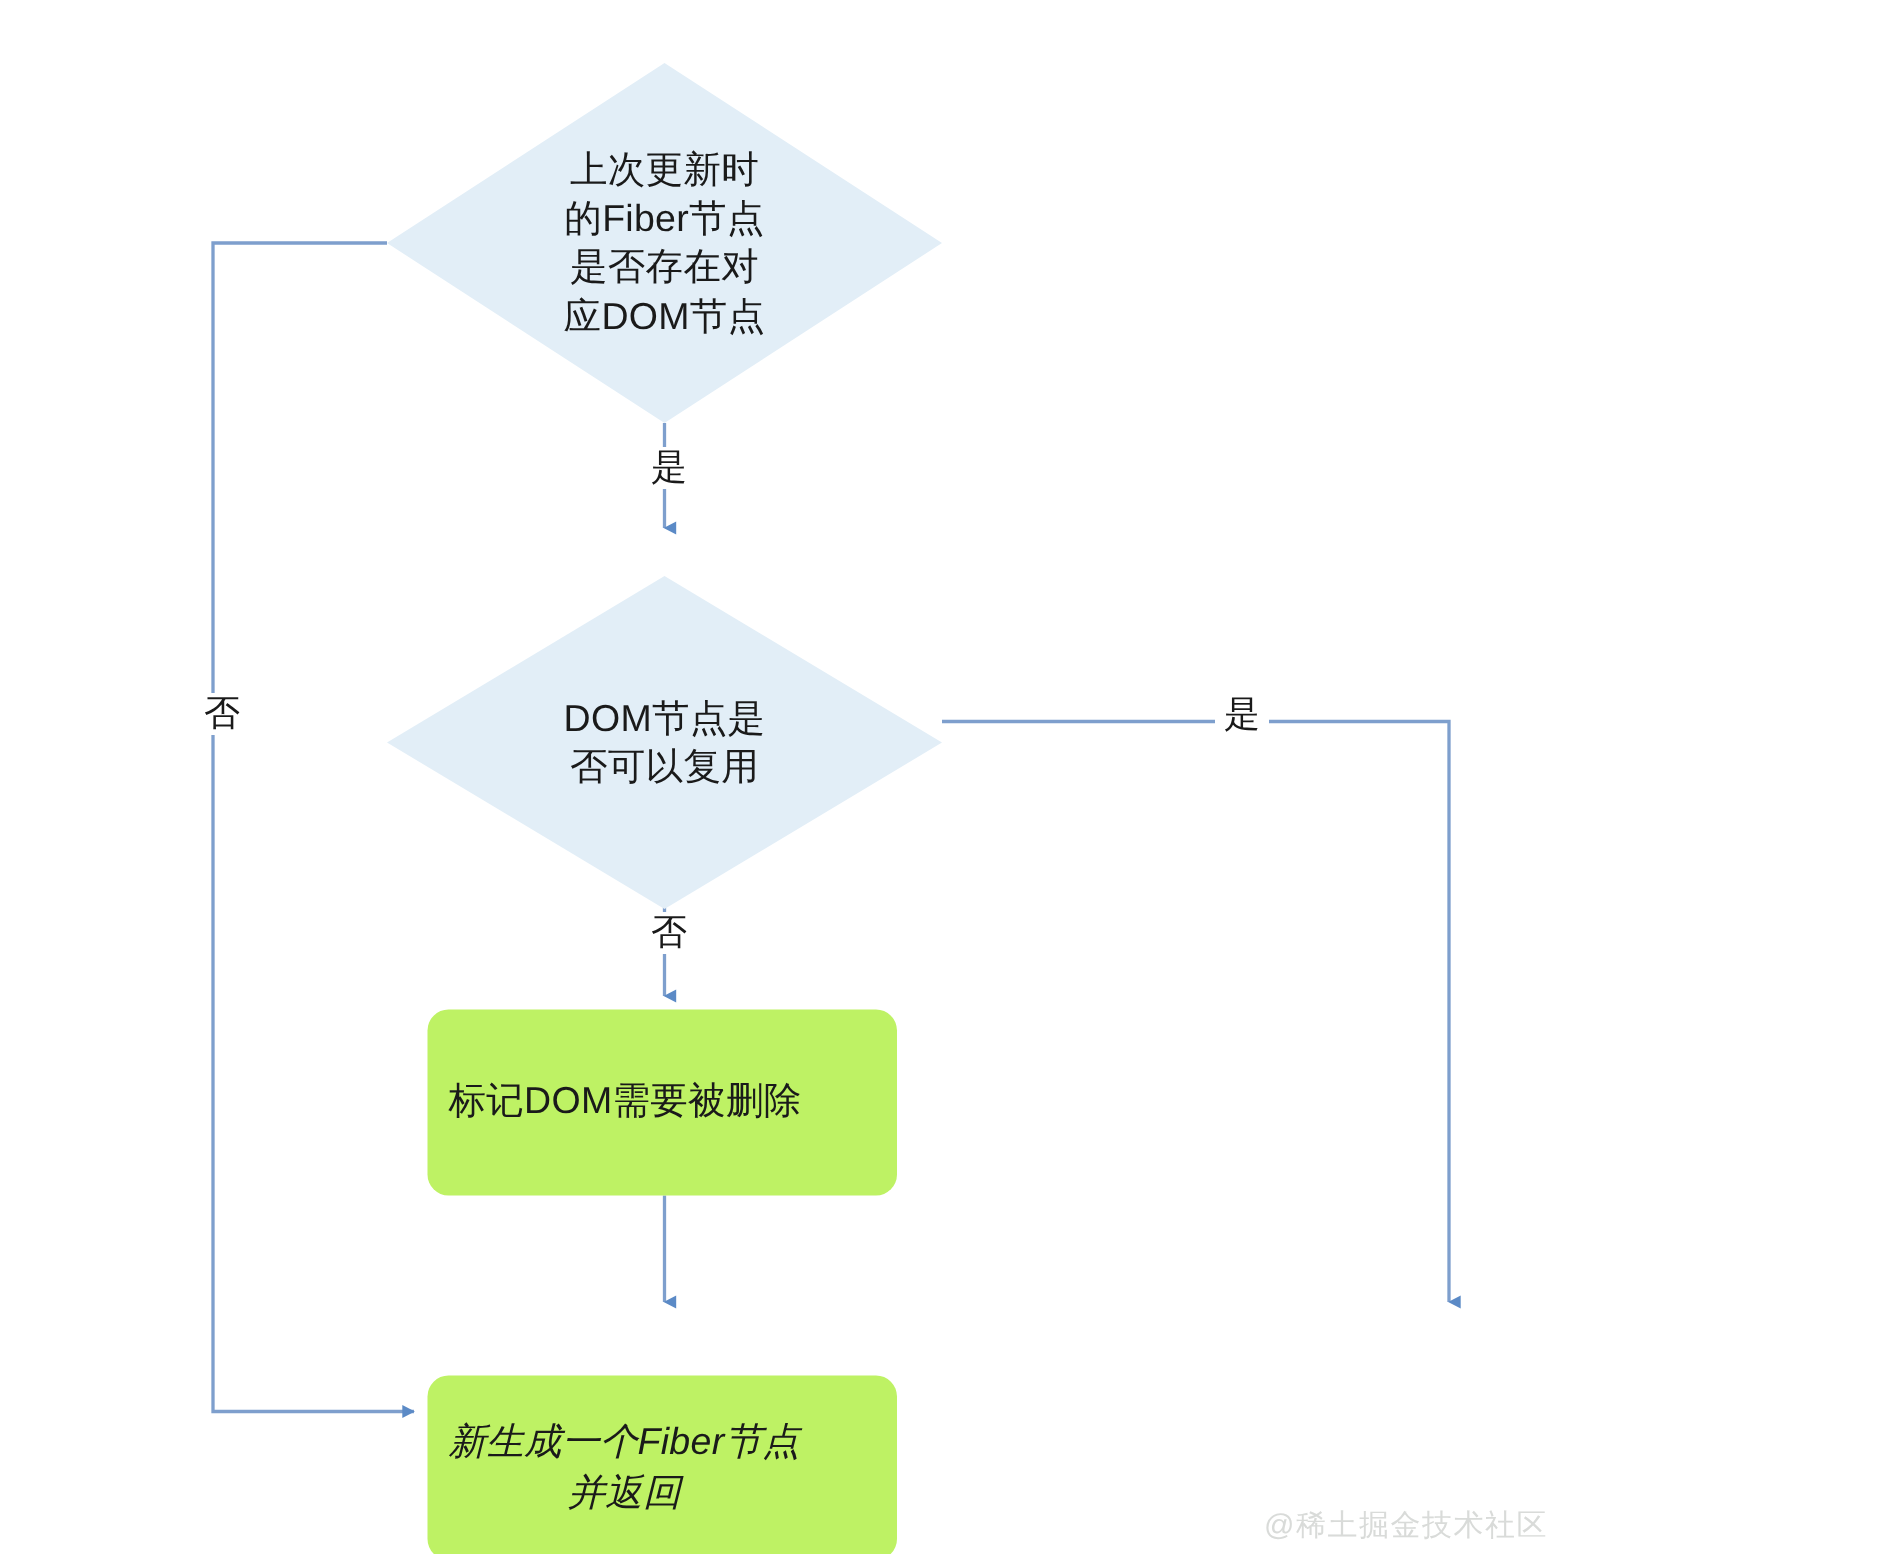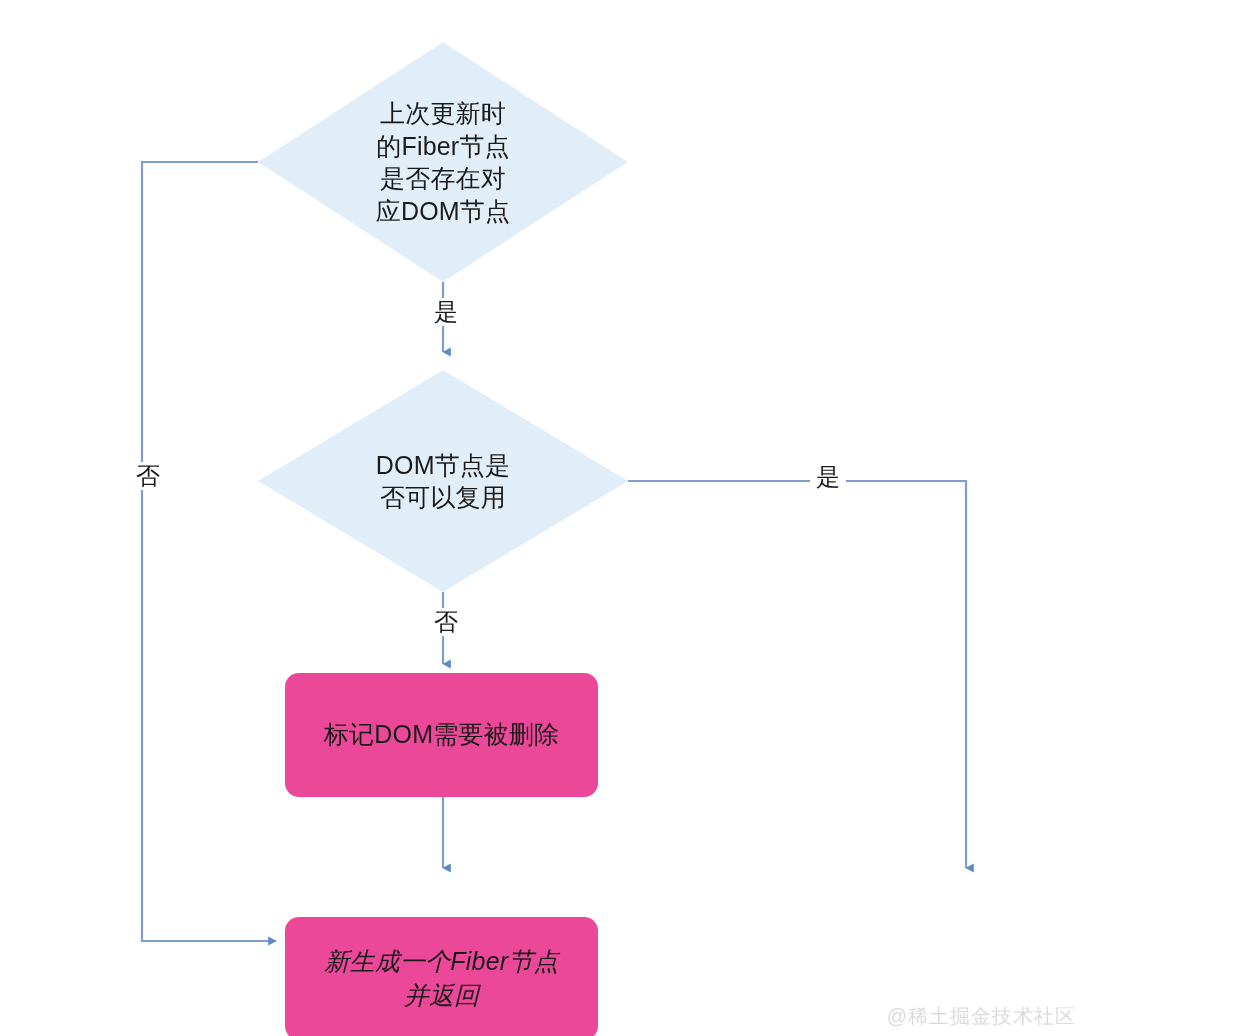--- a/index.html
+++ b/index.html
@@ -9,21 +9,20 @@
   }
   body {
     font-family: "Liberation Sans", "DejaVu Sans", sans-serif;
   }
   #canvas {
     position: relative;
     width: 1048px;
     height: 1036px;
     background: #ffffff;
     overflow: hidden;
-    padding-left: 44px;
   }
   #edges {
     position: absolute;
     left: 0;
     top: 0;
     width: 1258px;
     height: 1036px;
   }
 
   
@@ -45,33 +44,33 @@
     letter-spacing: 0.2px;
   }
   #diamond-exists {
     left: 258px;
     top: 42px;
     width: 370px;
     height: 240px;
   }
   #diamond-reusable {
     left: 258px;
-    top: 370px;
+    top: 384px;
     width: 370px;
     height: 222px;
   }
 
   
   .process {
     position: absolute;
-    background: #ec4899;
+    background: #bef264;
     border-radius: 14px;
     display: flex;
     align-items: center;
-    justify-content: center;
+    justify-content: flex-start;
     box-sizing: border-box;
     padding: 6px 14px;
   }
   .process .ptext {
     text-align: center;
     color: #1a1a1a;
     font-size: 25px;
     line-height: 1.34;
     white-space: pre-line;
     letter-spacing: 0.2px;

